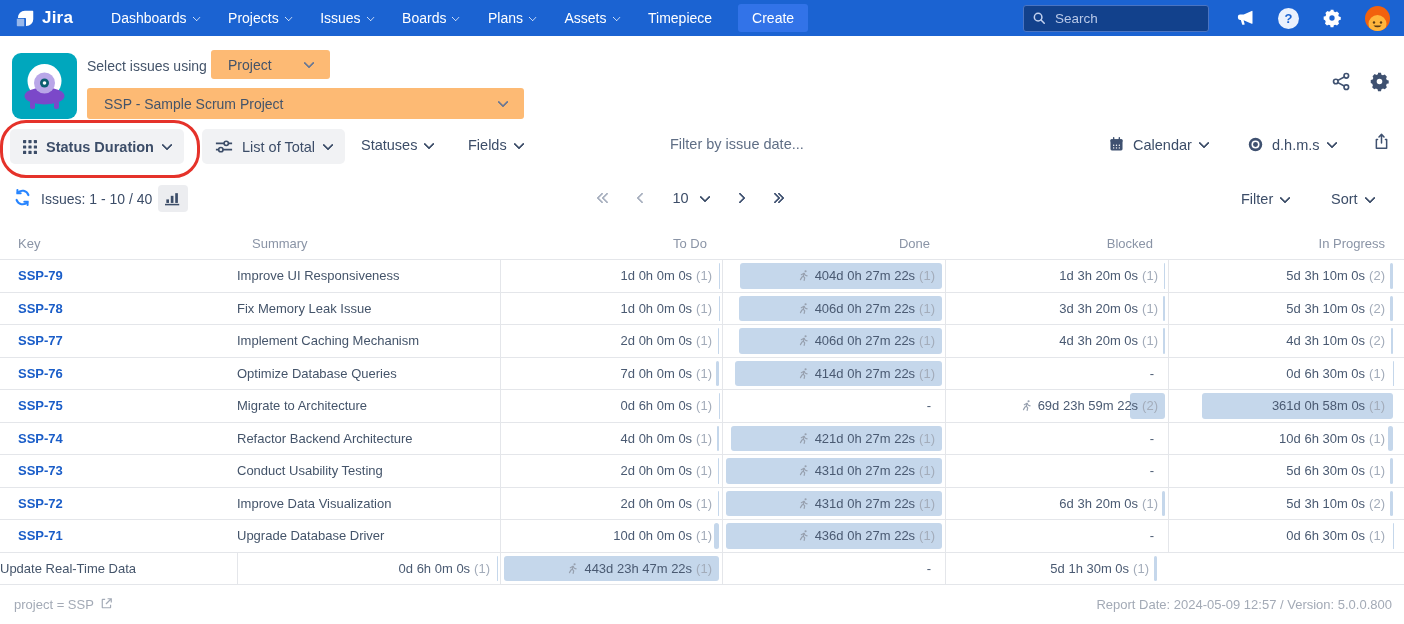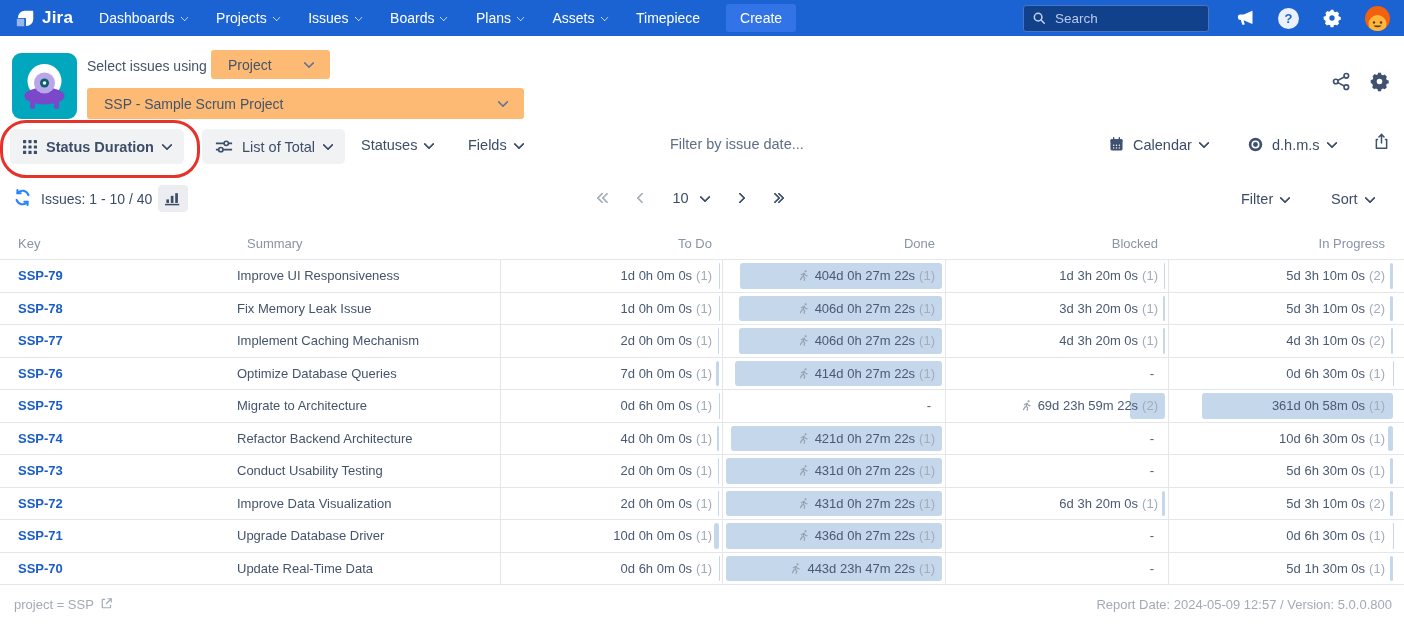--- a/index.html
+++ b/index.html
@@ -11,21 +11,21 @@
   .cv{display:inline-block;width:6px;height:6px;border-right:2px solid;border-bottom:2px solid;
       border-color:currentColor;transform:rotate(45deg);margin-top:-3px;border-radius:1px}
   .cv.s{width:4.5px;height:4.5px;border-width:1.7px}
   .cv.r{transform:rotate(-45deg);margin-top:0}
   .cv.l{transform:rotate(135deg);margin-top:0}
 
   
   .topnav{position:absolute;left:0;top:0;width:1404px;height:36px;background:#1b63d2;
     display:flex;align-items:center;padding:0 14px;box-sizing:border-box;color:#fff;}
   .brand{display:flex;align-items:center;gap:7px;font-size:17px;font-weight:700;letter-spacing:.2px}
-  .navmenu{display:flex;align-items:center;gap:29px;margin-left:26px;font-size:14px;font-weight:500}
+  .navmenu{display:flex;align-items:center;gap:29px;margin-left:38px;font-size:14px;font-weight:500}
   .navitem{display:flex;align-items:center;gap:7px;cursor:pointer;white-space:nowrap}
   .create-btn{margin-left:26px;background:#3273e8;border-radius:3px;padding:6px 14px;font-size:14px;
     font-weight:500;cursor:pointer}
   .search-box{margin-left:auto;width:168px;height:25px;background:#12418c;border:1px solid #4a74c2;
     border-radius:3px;display:flex;align-items:center;gap:7px;padding:0 8px}
   .search-box input{background:transparent;border:none;outline:none;color:#e3ecfb;font-size:13.5px;
     width:100%;font-family:inherit}
   .search-box input::placeholder{color:#b9c9e8}
   .nav-icons{display:flex;align-items:center;gap:23px;margin-left:26px}
   .help-bubble{width:21px;height:21px;border-radius:50%;background:#eaf1fd;color:#1b63d2;
@@ -70,21 +70,21 @@
   .pager .pg{display:flex;align-items:center;gap:12px;font-size:14.5px;color:#3c4d68;cursor:pointer}
   .dbl i + i{margin-left:-3.5px}
   .pgbtn{cursor:pointer;display:flex}
   .dd-filter{left:1241px;top:191px}
   .dd-sort{left:1331px;top:191px}
 
   
   .grid6{display:grid;grid-template-columns:237px 263px 222px 223px 223px 236px;box-sizing:border-box}
   .thead{position:absolute;left:0;top:228px;width:1404px;height:31px;align-items:center;
     color:#8a94a6;font-size:13px}
-  .thead .h{padding:0 10px;white-space:nowrap}
+  .thead .h{padding:0 15px;white-space:nowrap}
   .thead .h.first{padding-left:18px}
   .thead .h.rt{text-align:right}
   .thead .h.last{padding-right:19px}
   .rows{position:absolute;left:0;top:259px;width:1404px;border-top:1px solid #e4e6ea}
   .trow{height:32.5px;border-bottom:1px solid #e4e6ea;align-items:center;font-size:13px}
   .cell{height:100%;display:flex;align-items:center;box-sizing:border-box}
   .cell.key{padding-left:18px}
   .cell.key a{color:#1a5dc8;font-weight:700;text-decoration:none;cursor:pointer}
   .cell.summary{color:#44546a;padding-right:8px}
   .cell.dur{position:relative;border-left:1px solid #e4e6ea}
@@ -758,23 +758,20 @@
       <div class="bar" style="width: 0.06%;"></div>
       <div class="dur-text">
 
         <span class="val">0d 6h 30m 0s</span>
         <span class="cnt">(1)</span>
       </div>
     </div>
   </div>
 
   <div class="trow grid6">
-    <div class="cell key">
-        <a>SSP-70</a>
-      </div>
     <div class="cell summary">Update Real-Time Data</div>
     <div class="cell dur">
       <div class="bar" style="width: 0.06%;"></div>
       <div class="dur-text">
 
         <span class="val">0d 6h 0m 0s</span>
         <span class="cnt">(1)</span>
       </div>
     </div>
     <div class="cell dur">

